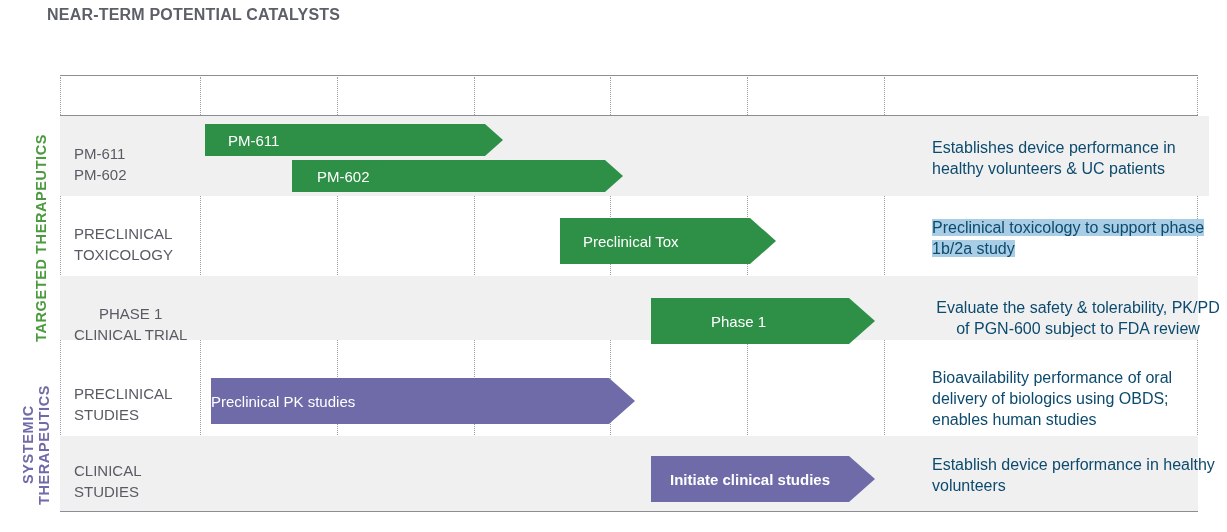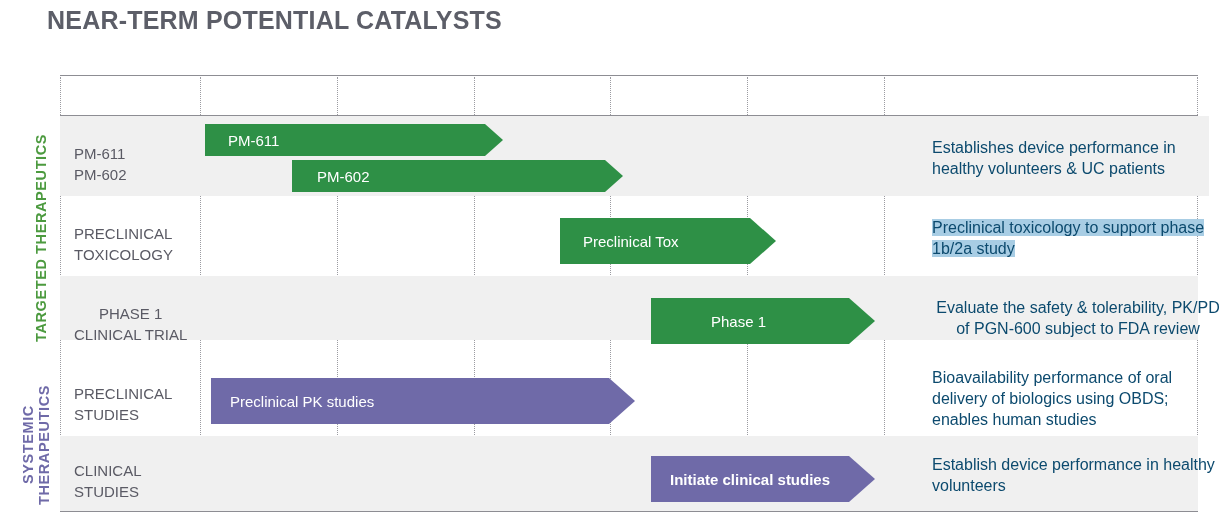--- a/index.html
+++ b/index.html
@@ -21,21 +21,21 @@
     left: 0; top: 0;
     width: 1227px;
     height: 532px;
   }
 
   
   #slide-title {
     position: absolute;
     left: 47px;
     top: 6px;
-    font-size: 25px;
+    font-size: 16px;
     letter-spacing: 0.2px;
     font-weight: 600;
     color: #5c5e68;
     white-space: nowrap;
   }
 
   
   .side-label {
     position: absolute;
     writing-mode: vertical-rl;
@@ -238,21 +238,21 @@
         <span class="bar-label">Phase 1</span>
       </div>
 
       <div class="enables-text" style="top:21px;">Evaluate the safety &amp; tolerability, PK/PD of PGN-600 subject to FDA review</div>
     </div>
 
     <div class="row" style="top:281px;height:80px;">
       <div class="prog-label" style="top:27px;">PRECLINICAL
 STUDIES</div>
 
-      <div class="bar purple" style="left:151px;top:22px;width:424px;height:46px;padding-left:19px;">
+      <div class="bar purple" style="left:151px;top:22px;width:424px;height:46px;">
         <svg class="bar-shape" viewBox="0 0 424 46" preserveAspectRatio="none">
           <polygon points="0,0 398,0 424,23 398,46 0,46" fill="#6f6aa8"></polygon>
         </svg>
         <span class="bar-label">Preclinical PK studies</span>
       </div>
 
       <div class="enables-text" style="top:11px;">Bioavailability performance of oral delivery of biologics using OBDS; enables human studies</div>
     </div>
 
     <div class="row shaded" style="top:361px;height:75px;">

